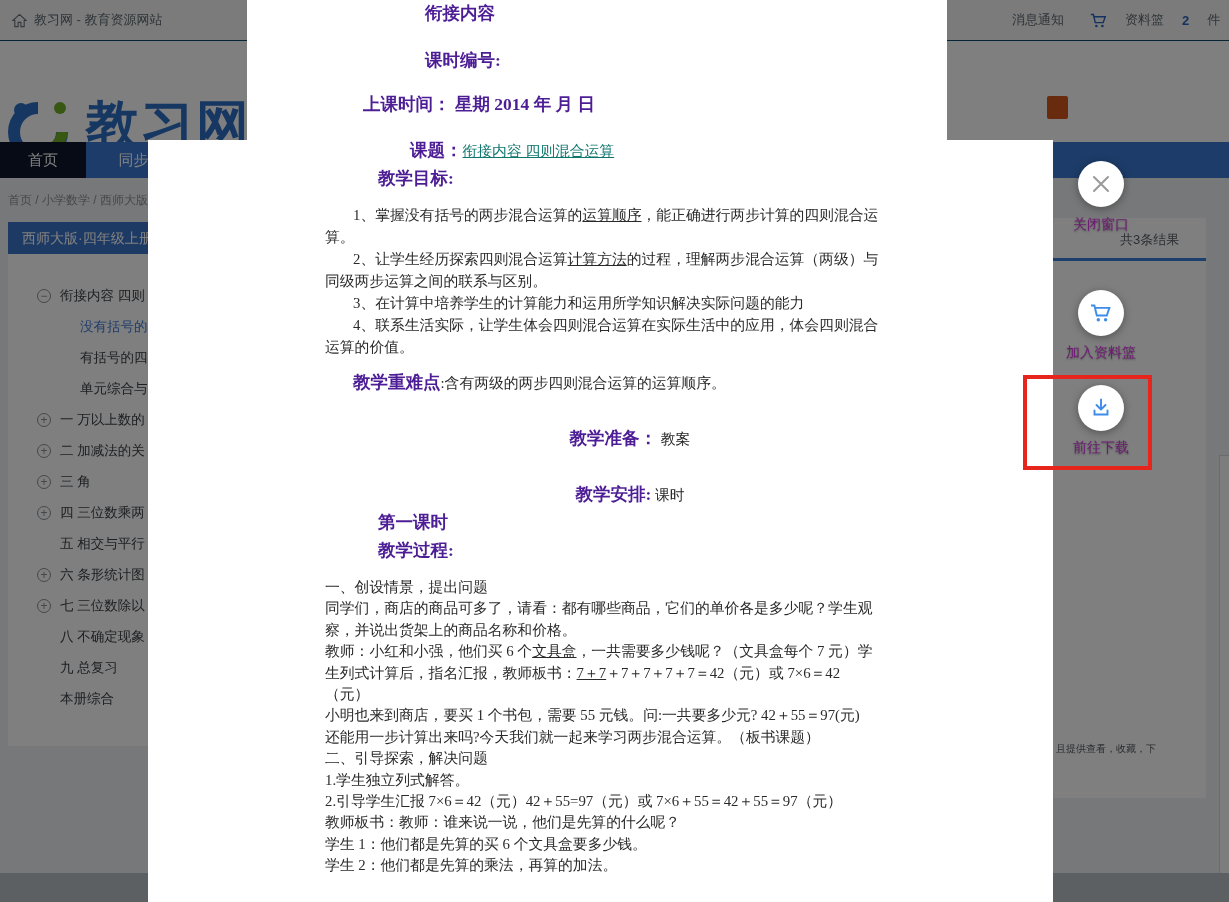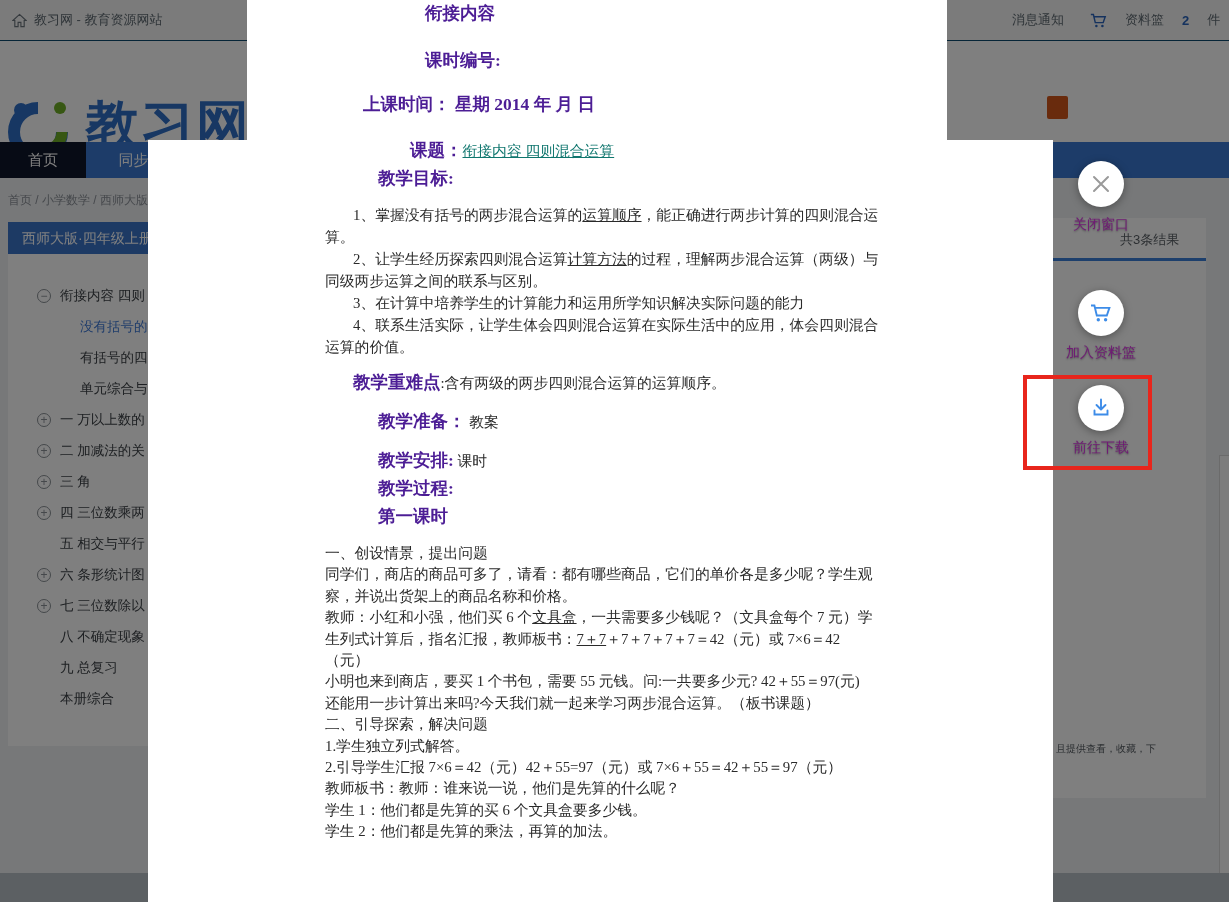--- a/index.html
+++ b/index.html
@@ -53,21 +53,21 @@
   .su{text-decoration:underline;}
   .slink{color:#0f766e;text-decoration:underline;font-size:14.8px;cursor:pointer;}
   .doc-big{padding-left:100px;margin-top:23px;font-size:17.5px;}
   .doc-first{margin-top:1px;}
   .doc-time{padding-left:38px;margin-top:20px;font-size:17.5px;}
   .doc-topic{padding-left:85px;margin-top:22px;font-size:17.5px;}
   .doc-h{padding-left:53px;margin-top:4px;font-size:17.5px;}
   .doc-p{margin:0;font-size:14.8px;line-height:22px;text-indent:28px;color:#2a2a2a;}
   .doc-h + .doc-p{margin-top:14px;}
   .doc-hd{padding-left:28px;margin-top:12px;font-size:14.8px;color:#2a2a2a;}
-  .doc-hp{padding-left:53px;margin-top:15px;font-size:14.8px;color:#2a2a2a;}
+  .doc-hp{padding-left:53px;margin-top:32px;font-size:14.8px;color:#2a2a2a;text-align:center;}
   .doc-bp{margin:0;font-size:14.8px;line-height:21.4px;color:#2a2a2a;}
   .doc-firstbp{margin-top:15px;}
   
   .fab-circle{position:absolute;width:46px;height:46px;border-radius:50%;background:#fff;z-index:20;
     display:flex;align-items:center;justify-content:center;box-shadow:0 2px 8px rgba(0,0,0,0.35);cursor:pointer;}
   .fab-label{position:absolute;width:110px;text-align:center;color:#701a75;font-size:14px;z-index:20;
     text-shadow:0 1px 2px rgba(0,0,0,0.4);}
   .fab-close{left:1078px;top:161px;}
   .lbl-close{left:1046px;top:216px;}
   .fab-cart{left:1078px;top:290px;}
@@ -195,22 +195,22 @@
     <div class="doc-time"><span class="sb">上课时间：  星期      2014 年   月   日</span></div>
     <div class="doc-topic"><span class="sb">课题：</span><span class="slink">衔接内容 四则混合运算</span></div>
     <div class="doc-h"><span class="sb">教学目标:</span></div>
     <div class="doc-p"><span>1、掌握没有括号的两步混合运算的</span><span class="su">运算顺序</span><span>，能正确进行两步计算的四则混合运算。</span></div>
     <div class="doc-p"><span>2、让学生经历探索四则混合运算</span><span class="su">计算方法</span><span>的过程，理解两步混合运算（两级）与同级两步运算之间的联系与区别。</span></div>
     <div class="doc-p"><span>3、在计算中培养学生的计算能力和运用所学知识解决实际问题的能力</span></div>
     <div class="doc-p"><span>4、联系生活实际，让学生体会四则混合运算在实际生活中的应用，体会四则混合运算的价值。</span></div>
     <div class="doc-hd"><span class="sb">教学重难点</span><span>:含有两级的两步四则混合运算的运算顺序。</span></div>
     <div class="doc-hp"><span class="sb">教学准备：</span><span> 教案</span></div>
     <div class="doc-hp"><span class="sb">教学安排:</span><span>      课时</span></div>
+    <div class="doc-h"><span class="sb">第一课时</span></div>
     <div class="doc-h"><span class="sb">教学过程:</span></div>
-    <div class="doc-h"><span class="sb">第一课时</span></div>
     <div class="doc-bp doc-firstbp"><span>一、创设情景，提出问题</span></div>
     <div class="doc-bp"><span>同学们，商店的商品可多了，请看：都有哪些商品，它们的单价各是多少呢？学生观察，并说出货架上的商品名称和价格。</span></div>
     <div class="doc-bp"><span>教师：小红和小强，他们买 6 个</span><span class="su">文具盒</span><span>，一共需要多少钱呢？（文具盒每个 7 元）学生列式计算后，指名汇报，教师板书：</span><span class="su">7＋7</span><span>＋7＋7＋7＋7＝42（元）或 7×6＝42（元）</span></div>
     <div class="doc-bp"><span>小明也来到商店，要买 1 个书包，需要 55 元钱。问:一共要多少元? 42＋55＝97(元)</span></div>
     <div class="doc-bp"><span>还能用一步计算出来吗?今天我们就一起来学习两步混合运算。（板书课题）</span></div>
     <div class="doc-bp"><span>二、引导探索，解决问题</span></div>
     <div class="doc-bp"><span>1.学生独立列式解答。</span></div>
     <div class="doc-bp"><span>2.引导学生汇报 7×6＝42（元）42＋55=97（元）或 7×6＋55＝42＋55＝97（元）</span></div>
     <div class="doc-bp"><span>教师板书：教师：谁来说一说，他们是先算的什么呢？</span></div>
     <div class="doc-bp"><span>学生 1：他们都是先算的买 6 个文具盒要多少钱。</span></div>

